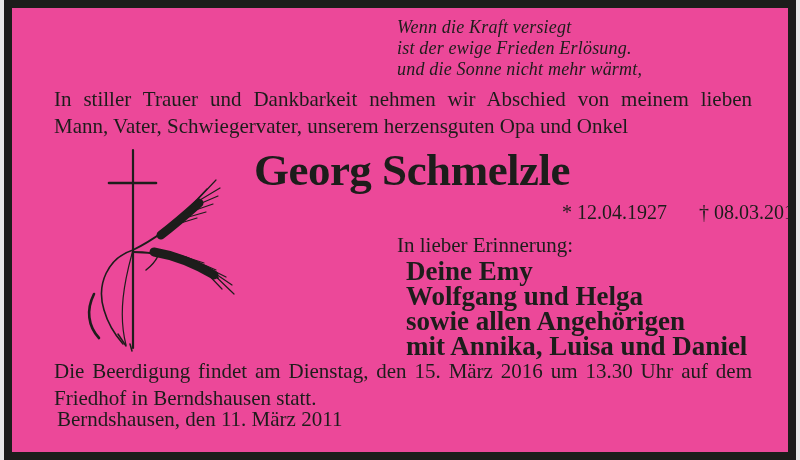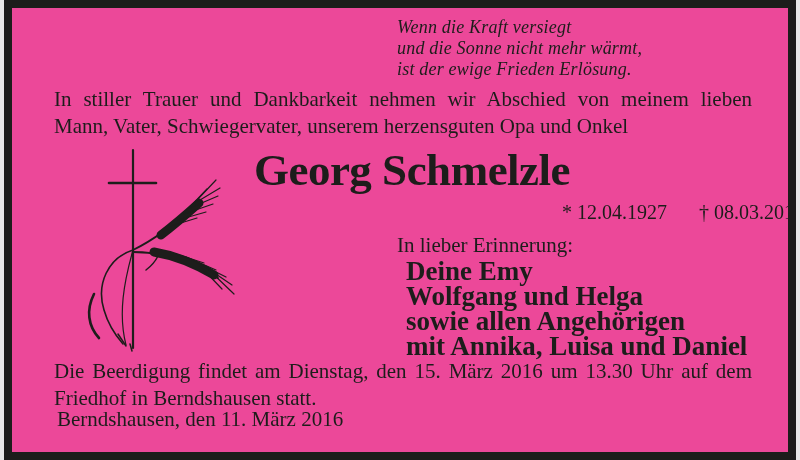--- a/index.html
+++ b/index.html
@@ -71,22 +71,22 @@
   }
 </style>
 </head>
 <body>
 
 <div class="page">
   <div class="frame"></div>
 
   <div class="poem">
     <div>Wenn die Kraft versiegt</div>
+    <div>ist der ewige Frieden Erlösung.</div>
     <div>und die Sonne nicht mehr wärmt,</div>
-    <div>ist der ewige Frieden Erlösung.</div>
   </div>
 
   <div class="intro">
     <div class="justify-line">In stiller Trauer und Dankbarkeit nehmen wir Abschied von meinem lieben</div>
     <div>Mann, Vater, Schwiegervater, unserem herzensguten Opa und Onkel</div>
   </div>
 
   <svg class="illustration" viewBox="0 0 170 215" fill="none" stroke="#1d1d1b" stroke-linecap="round">
 
     <line x1="67" y1="8" x2="67" y2="206" stroke-width="2.2"></line>
@@ -136,14 +136,14 @@
     <div>Wolfgang und Helga</div>
     <div>sowie allen Angehörigen</div>
     <div>mit Annika, Luisa und Daniel</div>
   </div>
 
   <div class="funeral">
     <div class="justify-line">Die Beerdigung findet am Dienstag, den 15. März 2016 um 13.30 Uhr auf dem</div>
     <div>Friedhof in Berndshausen statt.</div>
   </div>
 
-  <div class="place-date">Berndshausen, den 11. März 2016</div>
+  <div class="place-date">Berndshausen, den 11. März 2011</div>
 </div>
 
 </body></html>

